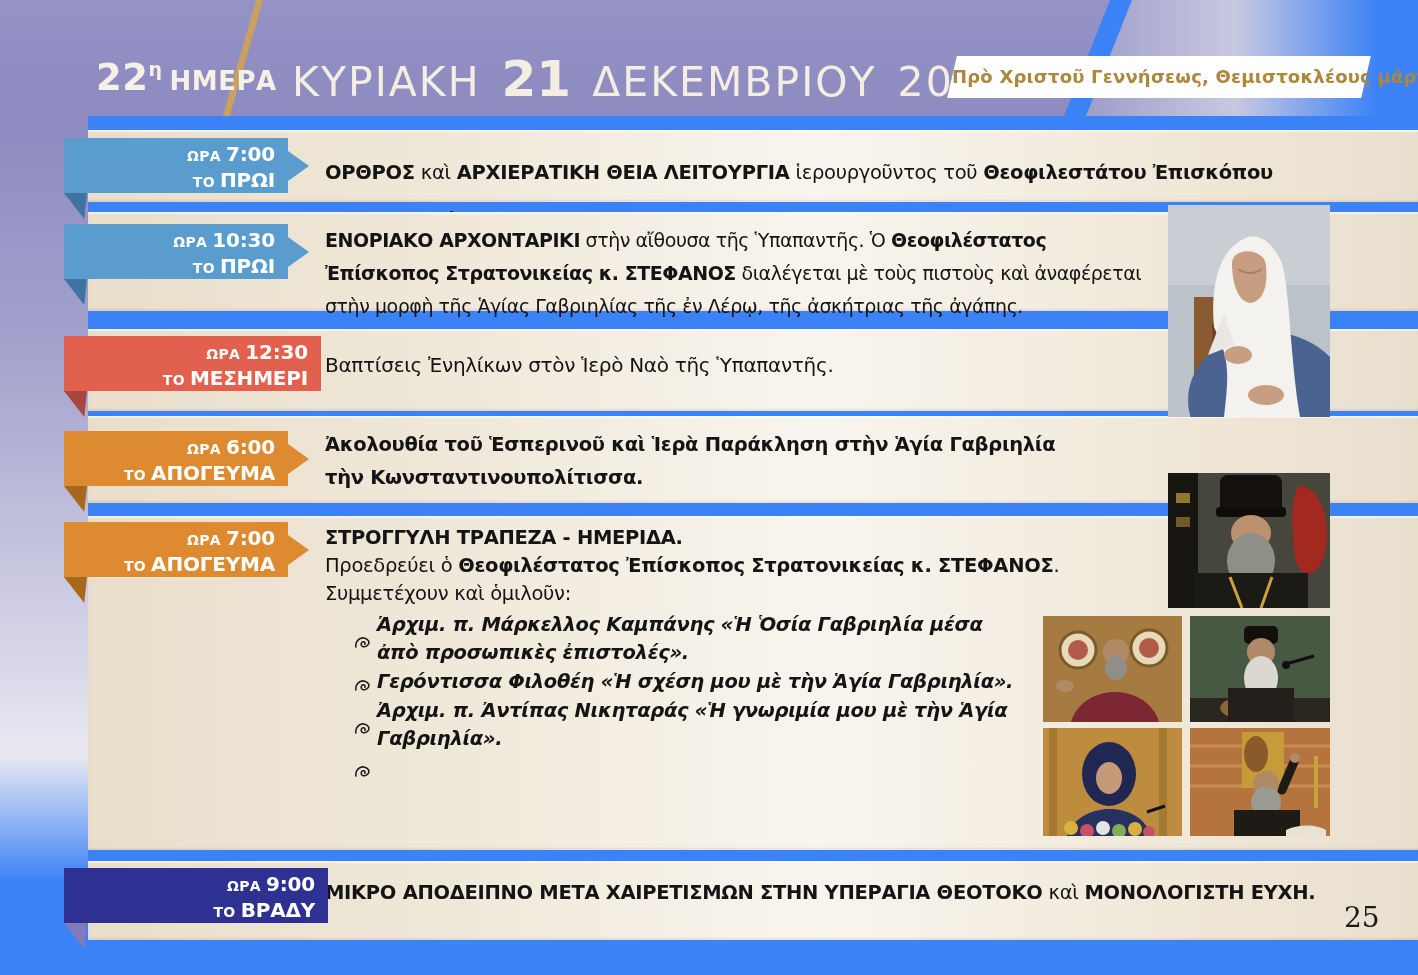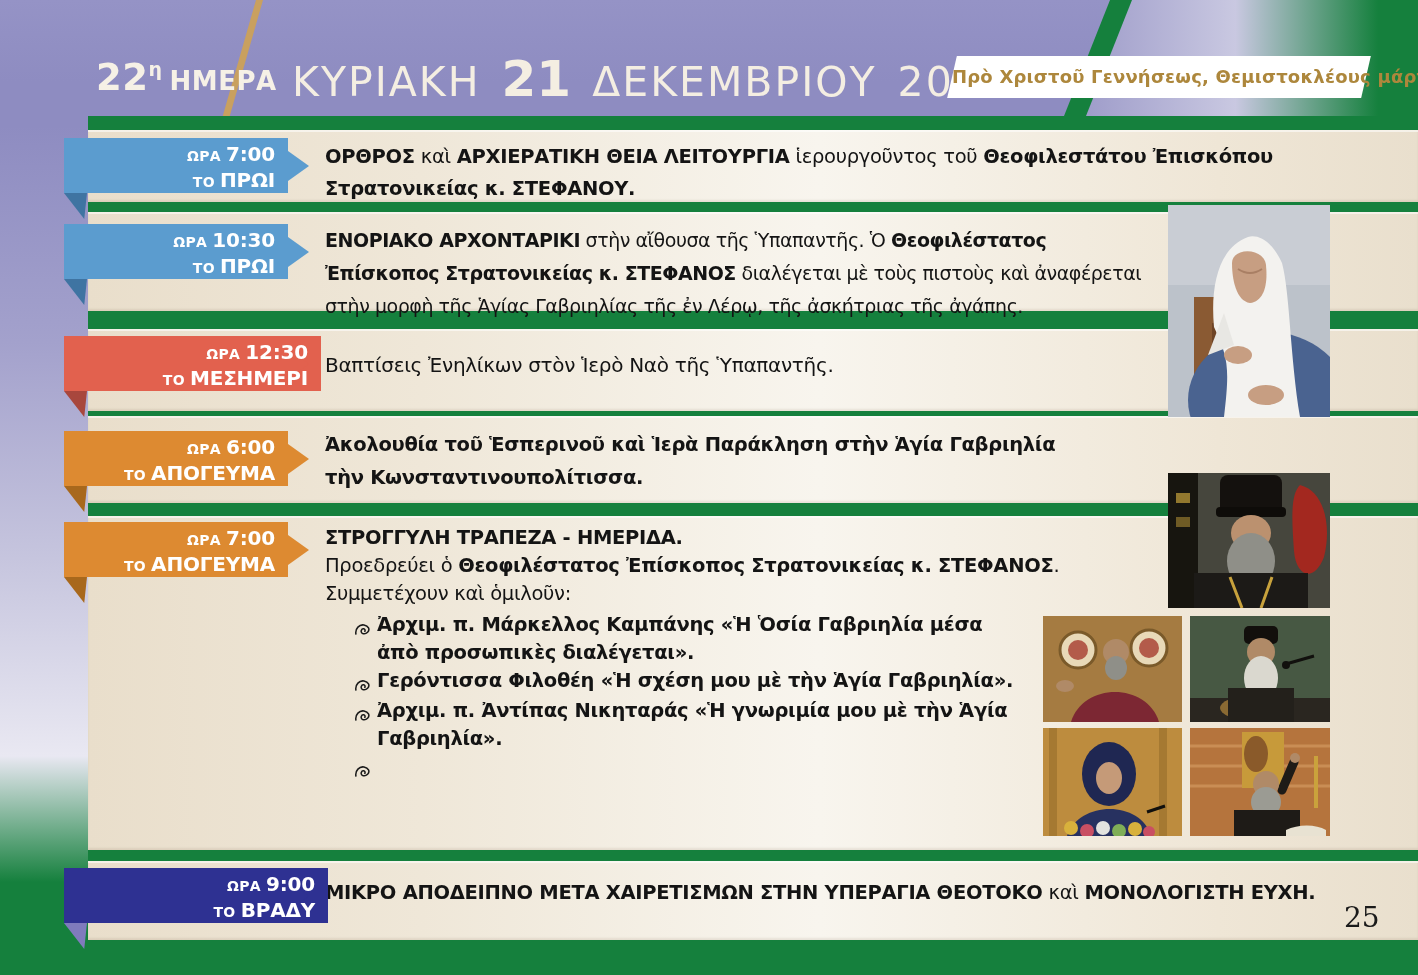--- a/index.html
+++ b/index.html
@@ -1,16 +1,16 @@
 <!DOCTYPE html>
 <html lang="el"><head>
 <meta charset="utf-8">
 <style>
   html,body{margin:0;padding:0;background:#fff;}
-  .page{position:relative;width:1418px;height:975px;background:#15803d;overflow:hidden;
+  .page{position:relative;width:1418px;height:975px;background:#3b82f6;overflow:hidden;
         font-family:"DejaVu Sans","Liberation Sans",sans-serif;color:#141414;}
 
   
   .left-strip{position:absolute;left:0;top:0;width:88px;height:900px;
     background:linear-gradient(180deg,var(--purple) 0%,var(--purple) 14%,#a3a1cc 38%,#c6c5de 62%,#e9e8f2 84%,rgba(255,255,255,0) 98%);}
   .header-band{position:absolute;left:0;top:0;width:1110px;height:116px;
     background:linear-gradient(180deg,#9593c6 0%,var(--purple) 70%);
     clip-path:polygon(0 0,100% 0,calc(100% - 46px) 100%,0 100%);}
   .header-fade{position:absolute;left:1086px;top:0;width:332px;height:116px;
     background:linear-gradient(90deg,#9f9dca 0%,#c9c8e1 45%,rgba(255,255,255,0) 88%);
@@ -34,35 +34,35 @@
     box-shadow:inset 0 2px 0 rgba(255,255,255,.55), inset 0 -2px 2px rgba(122,100,70,.12);}
   #row1{top:130px;height:72px;}
   #row2{top:212px;height:99px;}
   #row3{top:329px;height:82px;}
   #row4{top:416px;height:87px;}
   #row5{top:516px;height:334px;}
   #row6{top:861px;height:79px;}
 
   .event-text{position:relative;padding-left:237px;font-size:19.5px;letter-spacing:-0.3px;}
   #row1 .event-text{padding-top:11px;}
-  #row1 .tl{line-height:32px;}
+  #row1 .tl{line-height:32px;margin-top:16px;}
   #row2 .event-text{padding-top:12px;font-size:19px;letter-spacing:-0.45px;}
   #row2 .tl{line-height:33px;}
   #row3 .event-text{padding-top:24px;font-size:20px;}
   #row4 .event-text{padding-top:12px;}
   #row4 .tl{line-height:33px;}
   #row5 .event-text{padding-top:8px;}
   #row5 .tl{line-height:28px;}
   #row6 .event-text{padding-top:20px;font-size:19.5px;}
   .tl{white-space:nowrap;}
   .tl .b{font-weight:bold;}
 
   
   .bullets{margin:3px 0 3px 30px;}
-  .bullet-item{display:flex;align-items:flex-start;}
+  .bullet-item{display:flex;align-items:center;font-style:italic;}
   .fleuron{flex:0 0 22px;padding-top:7px;}
   .bullet-text{font-weight:bold;}
   .closing{margin-top:3px;}
 
   
   .ribbon{position:absolute;left:64px;width:224px;height:55px;}
   #rib1{top:138px;} #rib2{top:224px;} #rib3{top:336px;padding-left:33px;} #rib4{top:431px;} #rib5{top:522px;} #rib6{top:868px;padding-left:40px;}
   .rib-rect{position:absolute;inset:0;background:var(--rc);}
   .rib-arrow{position:absolute;left:224px;top:50%;margin-top:-15px;width:0;height:0;
     border-left:21px solid var(--rc);border-top:15px solid transparent;border-bottom:15px solid transparent;}
@@ -140,21 +140,21 @@
           <div class="tl"><span>Προεδρεύει ὁ </span><span class="b">Θεοφιλέστατος Ἐπίσκοπος Στρατονικείας κ. ΣΤΕΦΑΝΟΣ</span><span>.</span></div>
           <div class="tl"><span>Συμμετέχουν καὶ ὁμιλοῦν:</span></div>
         </div>
       <div class="bullets">
           <div class="bullet-item">
   <span class="fleuron"><svg viewBox="0 0 20 14" width="18" height="13">
                 <path d="M1 12 C0 6 5 1 10 2 C15 3 17 7 14 10 C11 13 6 12 7 8 C8 5 12 6 11 9" fill="none" stroke="#1a1a1a" stroke-width="1.7" stroke-linecap="round"></path>
               </svg></span>
 <div class="bullet-text">
               <div class="tl"><span class="b">Ἀρχιμ. π. Μάρκελλος Καμπάνης «Ἡ Ὁσία Γαβριηλία μέσα</span></div>
-              <div class="tl"><span class="b">ἀπὸ προσωπικὲς διαλέγεται».</span></div>
+              <div class="tl"><span class="b">ἀπὸ προσωπικὲς ἐπιστολές».</span></div>
             </div>
           </div>
           <div class="bullet-item">
   <span class="fleuron"><svg viewBox="0 0 20 14" width="18" height="13">
                 <path d="M1 12 C0 6 5 1 10 2 C15 3 17 7 14 10 C11 13 6 12 7 8 C8 5 12 6 11 9" fill="none" stroke="#1a1a1a" stroke-width="1.7" stroke-linecap="round"></path>
               </svg></span>
 <div class="bullet-text">
               <div class="tl"><span class="b">Γερόντισσα Φιλοθέη «Ἡ σχέση μου μὲ τὴν Ἁγία Γαβριηλία».</span></div>
             </div>
           </div>

